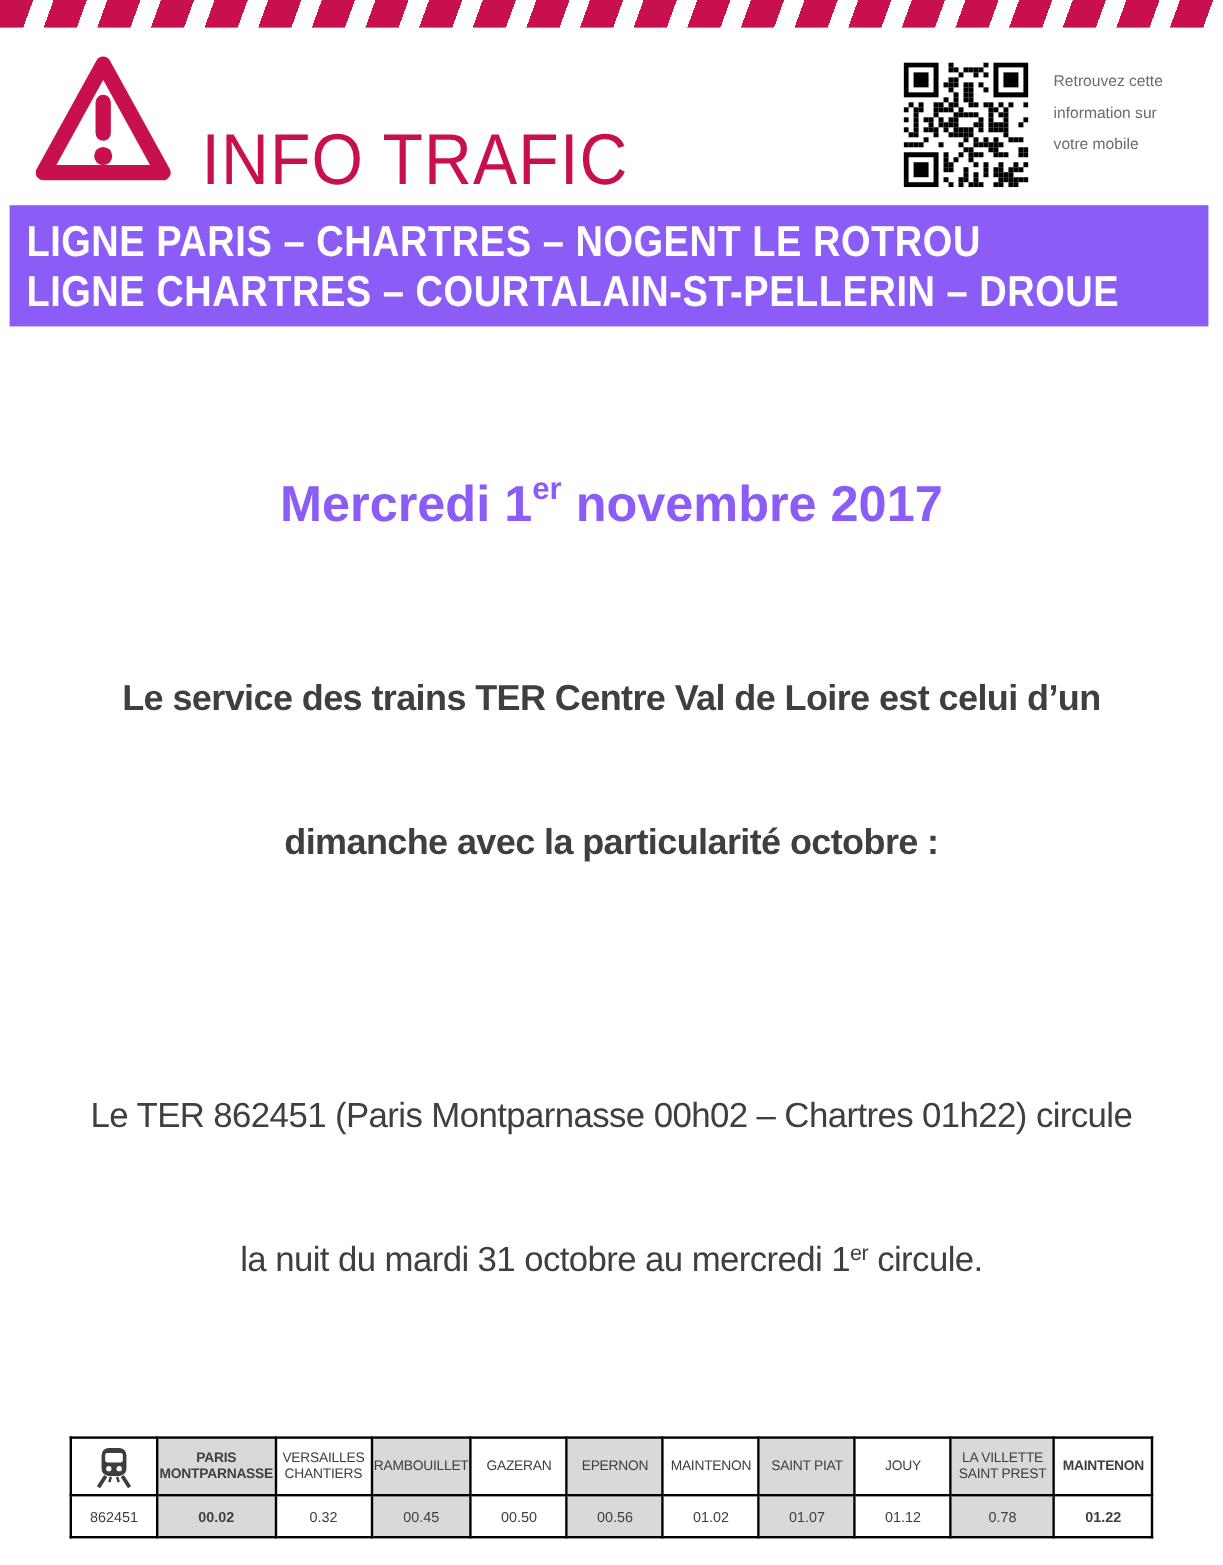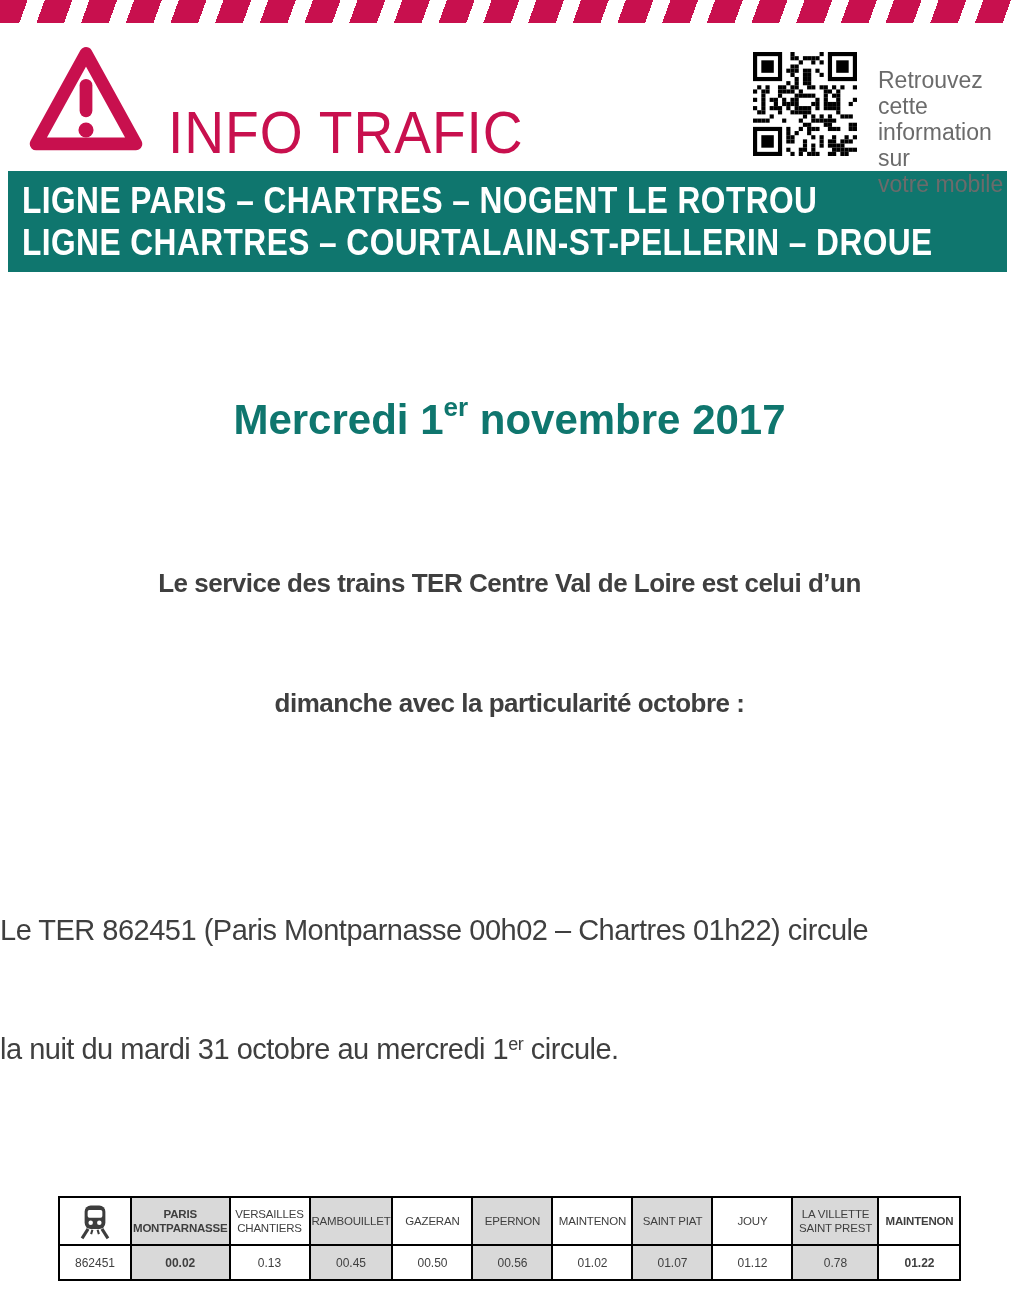--- a/index.html
+++ b/index.html
@@ -23,51 +23,51 @@
   .warning{position:absolute;left:28px;top:20px;width:116px;height:116px;}
   .app-title{
     position:absolute;left:168px;bottom:4px;
     font-size:60px;font-weight:400;color:#c8104e;
     letter-spacing:1px;white-space:nowrap;
     transform:scaleX(.92);transform-origin:left bottom;
   }
   .qr{position:absolute;left:753px;top:29px;width:104px;height:104px;}
   .qr svg{display:block;}
   .qr-caption{
-    position:absolute;left:878px;top:44px;width:140px;
-    font-size:23px;line-height:26px;color:#6b6b6b;
+    position:absolute;left:878px;top:32px;width:140px;
+    font-size:13px;line-height:26px;color:#6b6b6b;
   }
   
   .banner{
     box-sizing:border-box;
     margin-left:8px;width:999px;height:101px;
-    background:#0f766e;color:#fff;
+    background:#8b5cf6;color:#fff;
     padding:9px 0 0 14px;
   }
   .banner .bline{
     display:inline-block;
     font-size:36px;font-weight:bold;line-height:42px;
     white-space:pre;letter-spacing:.5px;
     transform:scaleX(.88);transform-origin:left top;
   }
   
   .sec-heading{
     margin-top:112px;
     text-align:center;
-    font-size:42px;font-weight:bold;color:#0f766e;
+    font-size:42px;font-weight:bold;color:#8b5cf6;
     line-height:46px;
   }
   .sec-heading .sup{font-size:26px;vertical-align:18px;}
   .notice{
     margin-top:40px;text-align:center;
-    font-size:26px;font-weight:bold;color:#3f3f3f;line-height:40px;
+    font-size:30px;font-weight:bold;color:#3f3f3f;line-height:40px;
     letter-spacing:-.5px;white-space:pre-wrap;
   }
   .detail{
-    margin-top:32px;
+    margin-top:32px;text-align:center;
     font-size:29px;font-weight:400;color:#3f3f3f;line-height:38px;
     letter-spacing:-.5px;white-space:pre-wrap;
   }
   .detail .sup{font-size:18px;vertical-align:9px;}
   
   table.tt{
     border-collapse:collapse;table-layout:fixed;
     margin-left:38px;
   }
   table.tt th,table.tt td{
@@ -363,21 +363,21 @@
       <th class="shaded">EPERNON</th>
       <th>MAINTENON</th>
       <th class="shaded">SAINT PIAT</th>
       <th>JOUY</th>
       <th class="shaded">LA VILLETTE SAINT PREST</th>
       <th class="b">MAINTENON</th>
     </tr>
     <tr>
       <td>862451</td>
       <td class="shaded b">00.02</td>
-      <td>0.13</td>
+      <td>0.32</td>
       <td class="shaded">00.45</td>
       <td>00.50</td>
       <td class="shaded">00.56</td>
       <td>01.02</td>
       <td class="shaded">01.07</td>
       <td>01.12</td>
       <td class="shaded">0.78</td>
       <td class="b">01.22</td>
     </tr>
   </tbody>

